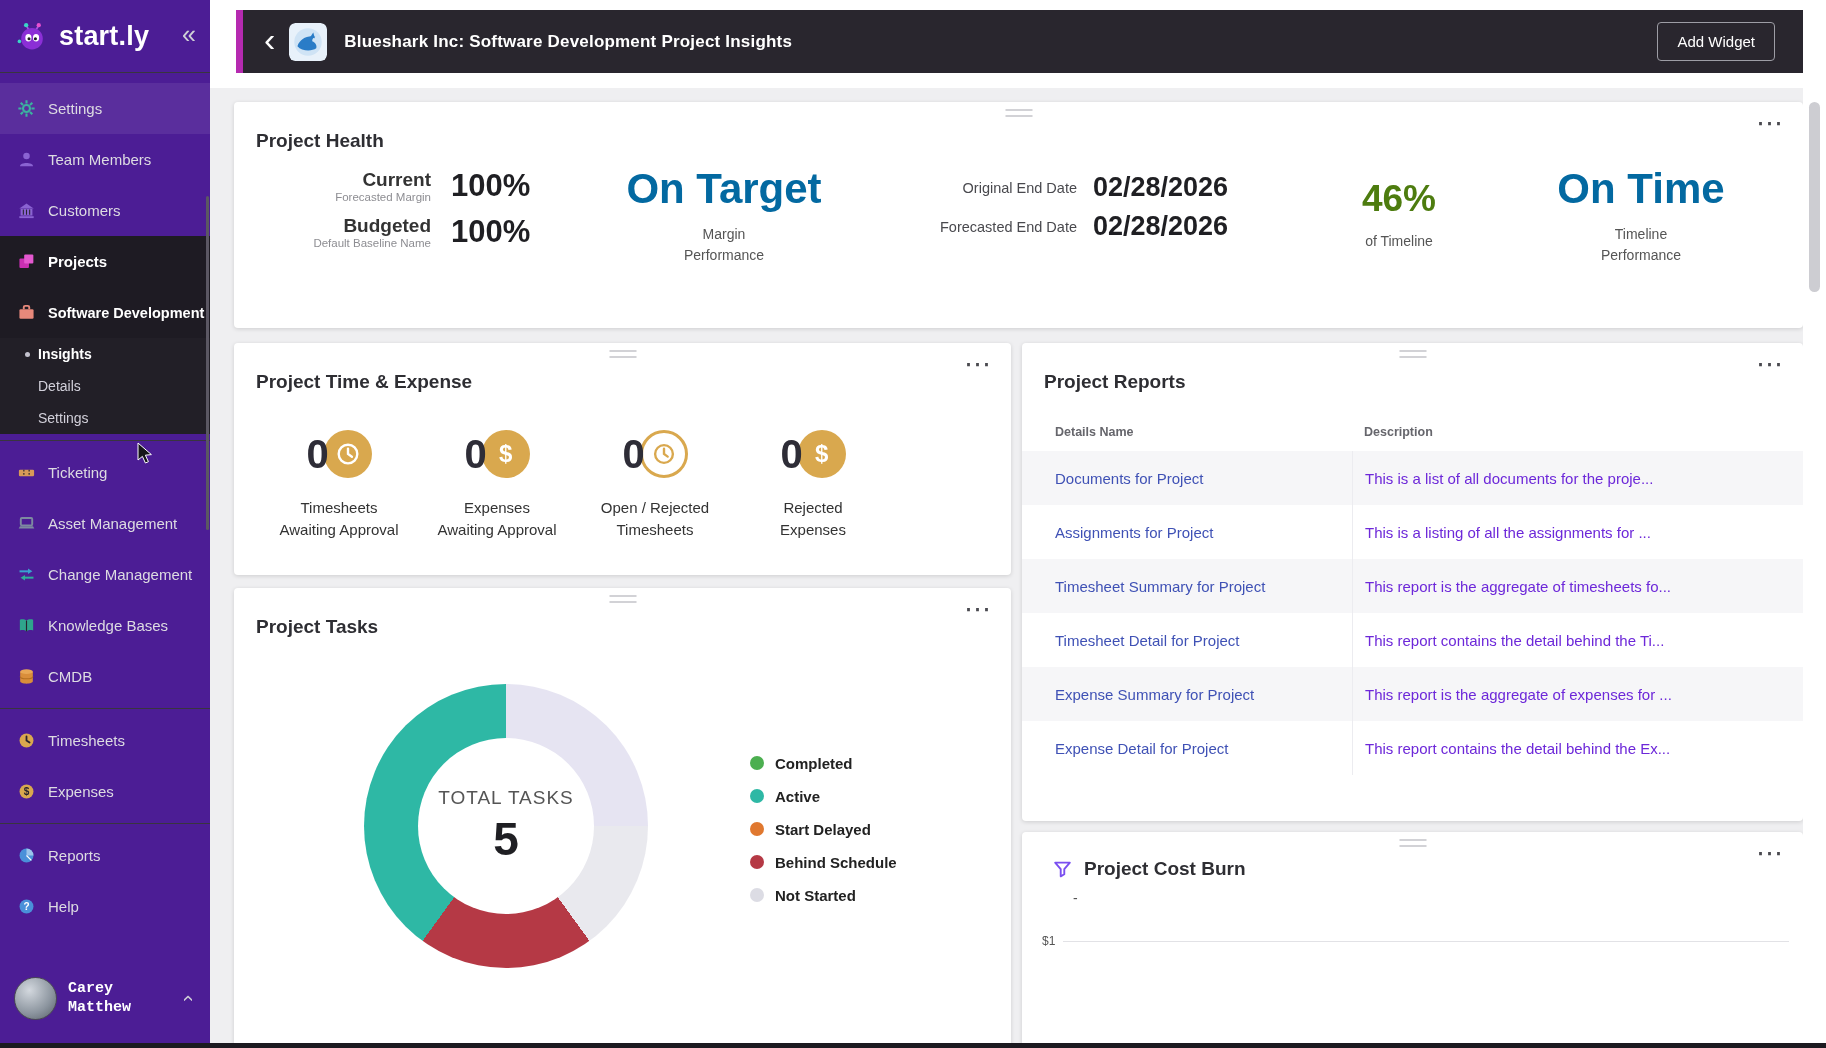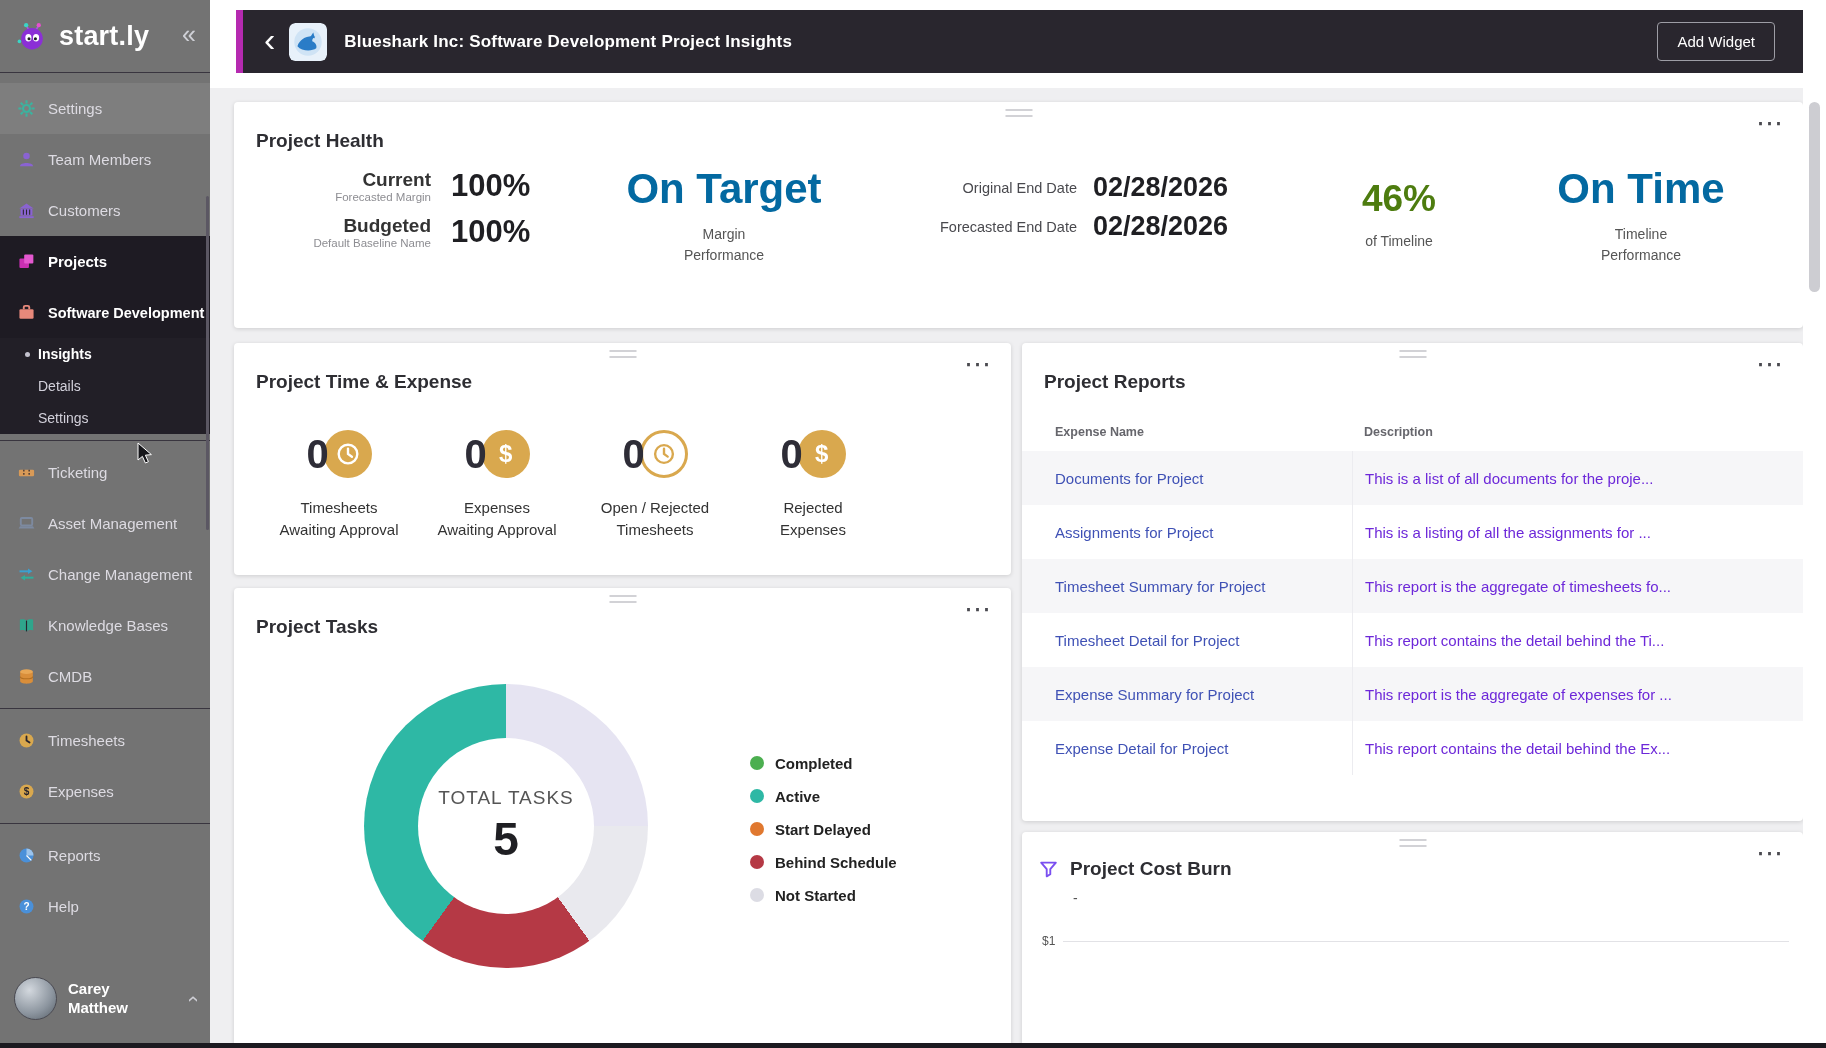--- a/index.html
+++ b/index.html
@@ -2,37 +2,37 @@
 <html><head>
 <meta charset="utf-8">
 <style>
   * { box-sizing: border-box; margin: 0; padding: 0; }
   html,body { width: 1826px; height: 1048px; overflow: hidden; }
   body { font-family: "Liberation Sans", sans-serif; background: #ffffff; }
 
   .app { display: flex; width: 100%; height: 100%; position: relative; }
 
   
-  .sidebar { width: 210px; flex-shrink: 0; background: #737373; color: #dddbe2; display: flex; flex-direction: column; position: relative; z-index: 3; }
+  .sidebar { width: 210px; flex-shrink: 0; background: #4c1d95; color: #dddbe2; display: flex; flex-direction: column; position: relative; z-index: 3; }
   .logo-row { height: 72px; display: flex; align-items: center; padding: 0 14px; gap: 9px; flex-shrink: 0; }
   .logo-text { font-size: 27px; font-weight: bold; color: #fff; letter-spacing: .2px; }
   .collapse-btn { margin-left: auto; color: #cfd0d6; font-size: 25px; line-height: 1; padding-bottom: 4px; cursor: pointer; }
   .sb-divider { height: 1px; background: #39353f; flex-shrink: 0; }
   .sb-divider.inset { margin: 6px 0; }
   .menu { flex: 1; padding-top: 10px; overflow: hidden; }
   .sb-item { height: 51px; display: flex; align-items: center; gap: 12px; padding: 0 10px 0 16px; font-size: 15px; white-space: nowrap; cursor: pointer; }
   .sb-item.hl { background: rgba(255,255,255,.08); }
   .sb-item.bold { font-weight: bold; color: #fff; }
   .sb-item.dark { background: #1e1b23; }
   .sb-group { background: #221f27; }
   .sb-ico { width: 20px; height: 20px; display: flex; align-items: center; justify-content: center; flex-shrink: 0; }
   .sb-sub { height: 32px; display: flex; align-items: center; padding-left: 38px; font-size: 14px; color: #d2d0da; position: relative; cursor: pointer; }
   .sb-sub.active { color: #fff; font-weight: bold; }
   .sb-sub .sub-dot { position: absolute; left: 25px; top: 14px; width: 5px; height: 5px; border-radius: 50%; background: #c4c2ce; }
-  .user-row { display: flex; align-items: center; gap: 11px; padding: 0 12px 28px 14px; flex-shrink: 0; cursor: pointer; }
+  .user-row { display: flex; align-items: center; gap: 11px; padding: 0 12px 28px 14px; flex-shrink: 0; cursor: pointer; font-family: Liberation Mono, monospace; }
   .avatar { width: 43px; height: 43px; border-radius: 50%; background: radial-gradient(circle at 35% 30%, #d3d8de, #8b949e 60%, #555d66); border: 1px solid #4a4a52; flex-shrink: 0; }
   .user-name { font-size: 15px; font-weight: bold; color: #fff; line-height: 1.25; flex: 1; }
   .user-chevron { color: #cfcfd6; font-size: 21px; display: inline-block; transform: rotate(-90deg); margin-right: 4px; }
   .sb-scrollthumb { position: absolute; right: 1px; top: 196px; width: 3px; height: 334px; background: #5b5763; border-radius: 2px; }
   .preline { white-space: pre-line; }
 
   
   .content { flex: 1; min-width: 0; background: #efeff1; display: flex; flex-direction: column; }
   .top-white { height: 88px; background: #fff; flex-shrink: 0; }
   .topbar { margin: 10px 0 0 26px; height: 63px; background: #29262e; display: flex; align-items: center; position: relative; padding-left: 20px; }
@@ -103,21 +103,21 @@
   .rep-table { position: absolute; top: 82px; left: 0; right: 0; }
   .rep-header { display: flex; padding: 0 0 12px 33px; font-size: 12.5px; font-weight: bold; color: #66666c; }
   .rep-col-name { width: 309px; }
   .rep-row { display: flex; align-items: center; height: 54px; padding-left: 33px; font-size: 15px; }
   .rep-row:nth-child(even) { background: #f6f6f8; }
   .rep-name { width: 309px; color: #3f51b5; cursor: pointer; }
   .rep-desc { color: #6d28d9; border-left: 1px solid #ececf0; padding-left: 12px; margin-left: -12px; align-self: stretch; display: flex; align-items: center; flex: 1; }
 
   
   .burn-card { height: 330px; }
-  .burn-head { display: flex; align-items: center; gap: 11px; padding: 26px 0 0 16px; }
+  .burn-head { display: flex; align-items: center; gap: 11px; padding: 26px 0 0 30px; }
   .burn-title { font-size: 19px; font-weight: bold; color: #2e2e33; }
   .burn-sub { margin: 10px 0 0 51px; font-size: 14px; color: #555; }
   .axis-row { display: flex; align-items: center; gap: 8px; margin: 28px 14px 0 20px; }
   .axis-label { font-size: 12px; color: #555; }
   .axis-line { flex: 1; height: 1px; background: #e2e2e6; }
 
   
   .pagebar { width: 23px; background: #fff; flex-shrink: 0; position: relative; }
   .pagebar .thumb { position: absolute; top: 102px; left: 6px; width: 11px; height: 190px; background: #cdcdd2; border-radius: 6px; cursor: pointer; }
 
@@ -496,21 +496,21 @@
 
         </div>
         <div class="col-right">
 
           <div class="card reports-card">
             <div class="drag-handle"></div>
             <span class="dots">⋯</span>
             <div class="card-title">Project Reports</div>
             <div class="rep-table">
               <div class="rep-header">
-                <span class="rep-col-name">Expense Name</span>
+                <span class="rep-col-name">Details Name</span>
                 <span>Description</span>
               </div>
               <div class="rep-row">
                 <span class="rep-name">Documents for Project</span>
                 <span class="rep-desc">This is a list of all documents for the proje...</span>
               </div>
               <div class="rep-row">
                 <span class="rep-name">Assignments for Project</span>
                 <span class="rep-desc">This is a listing of all the assignments for ...</span>
               </div>

